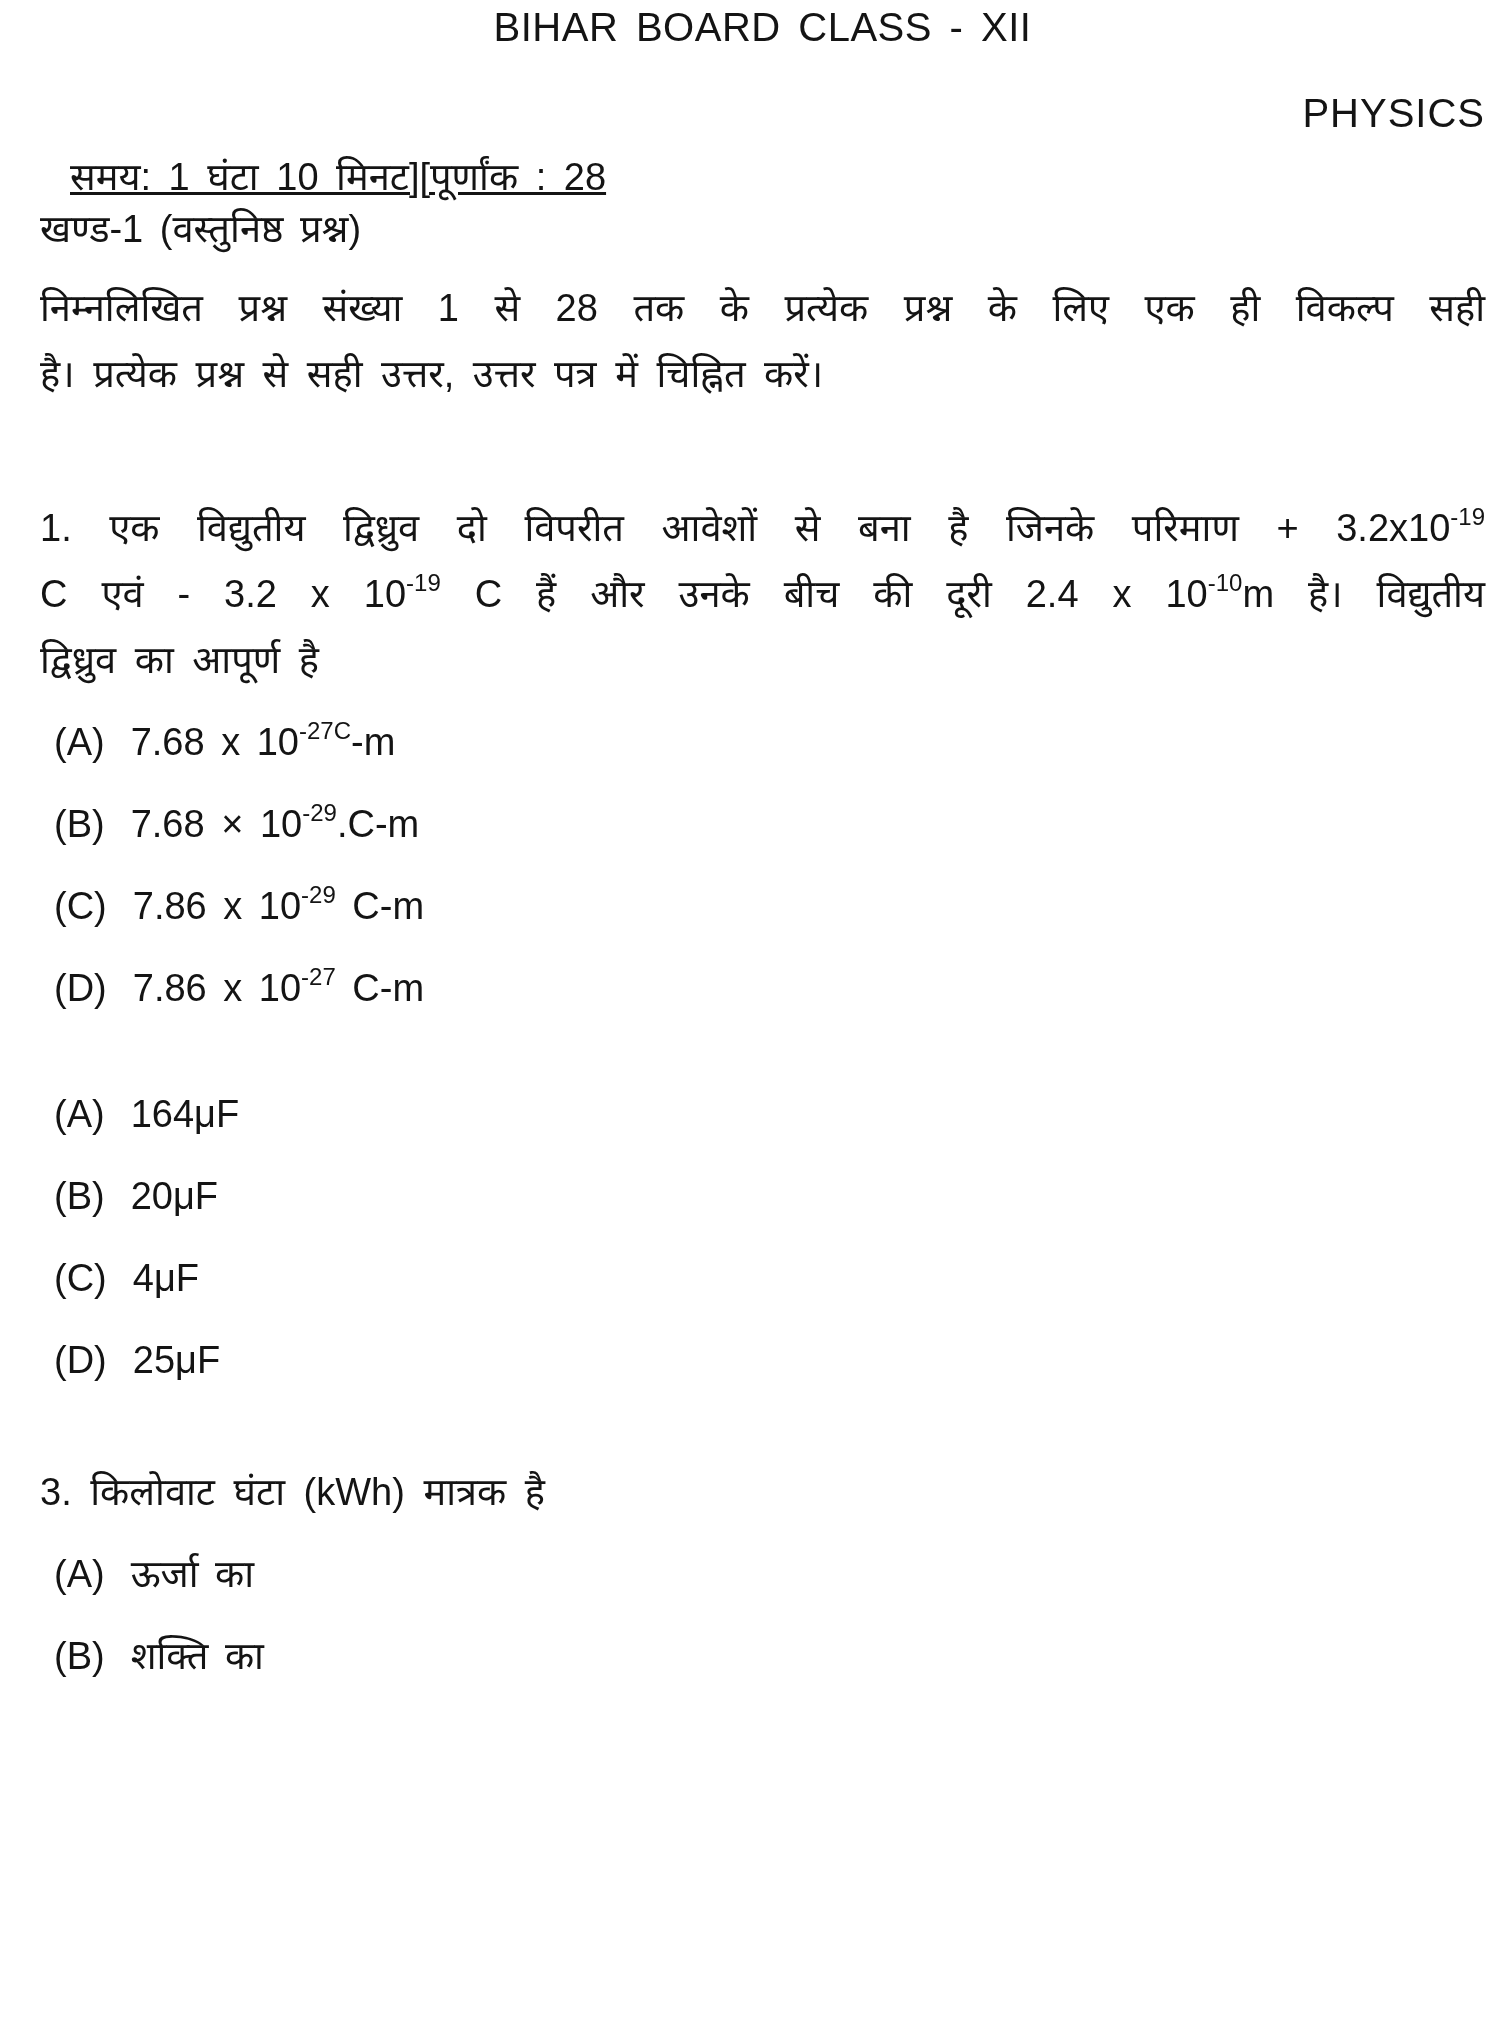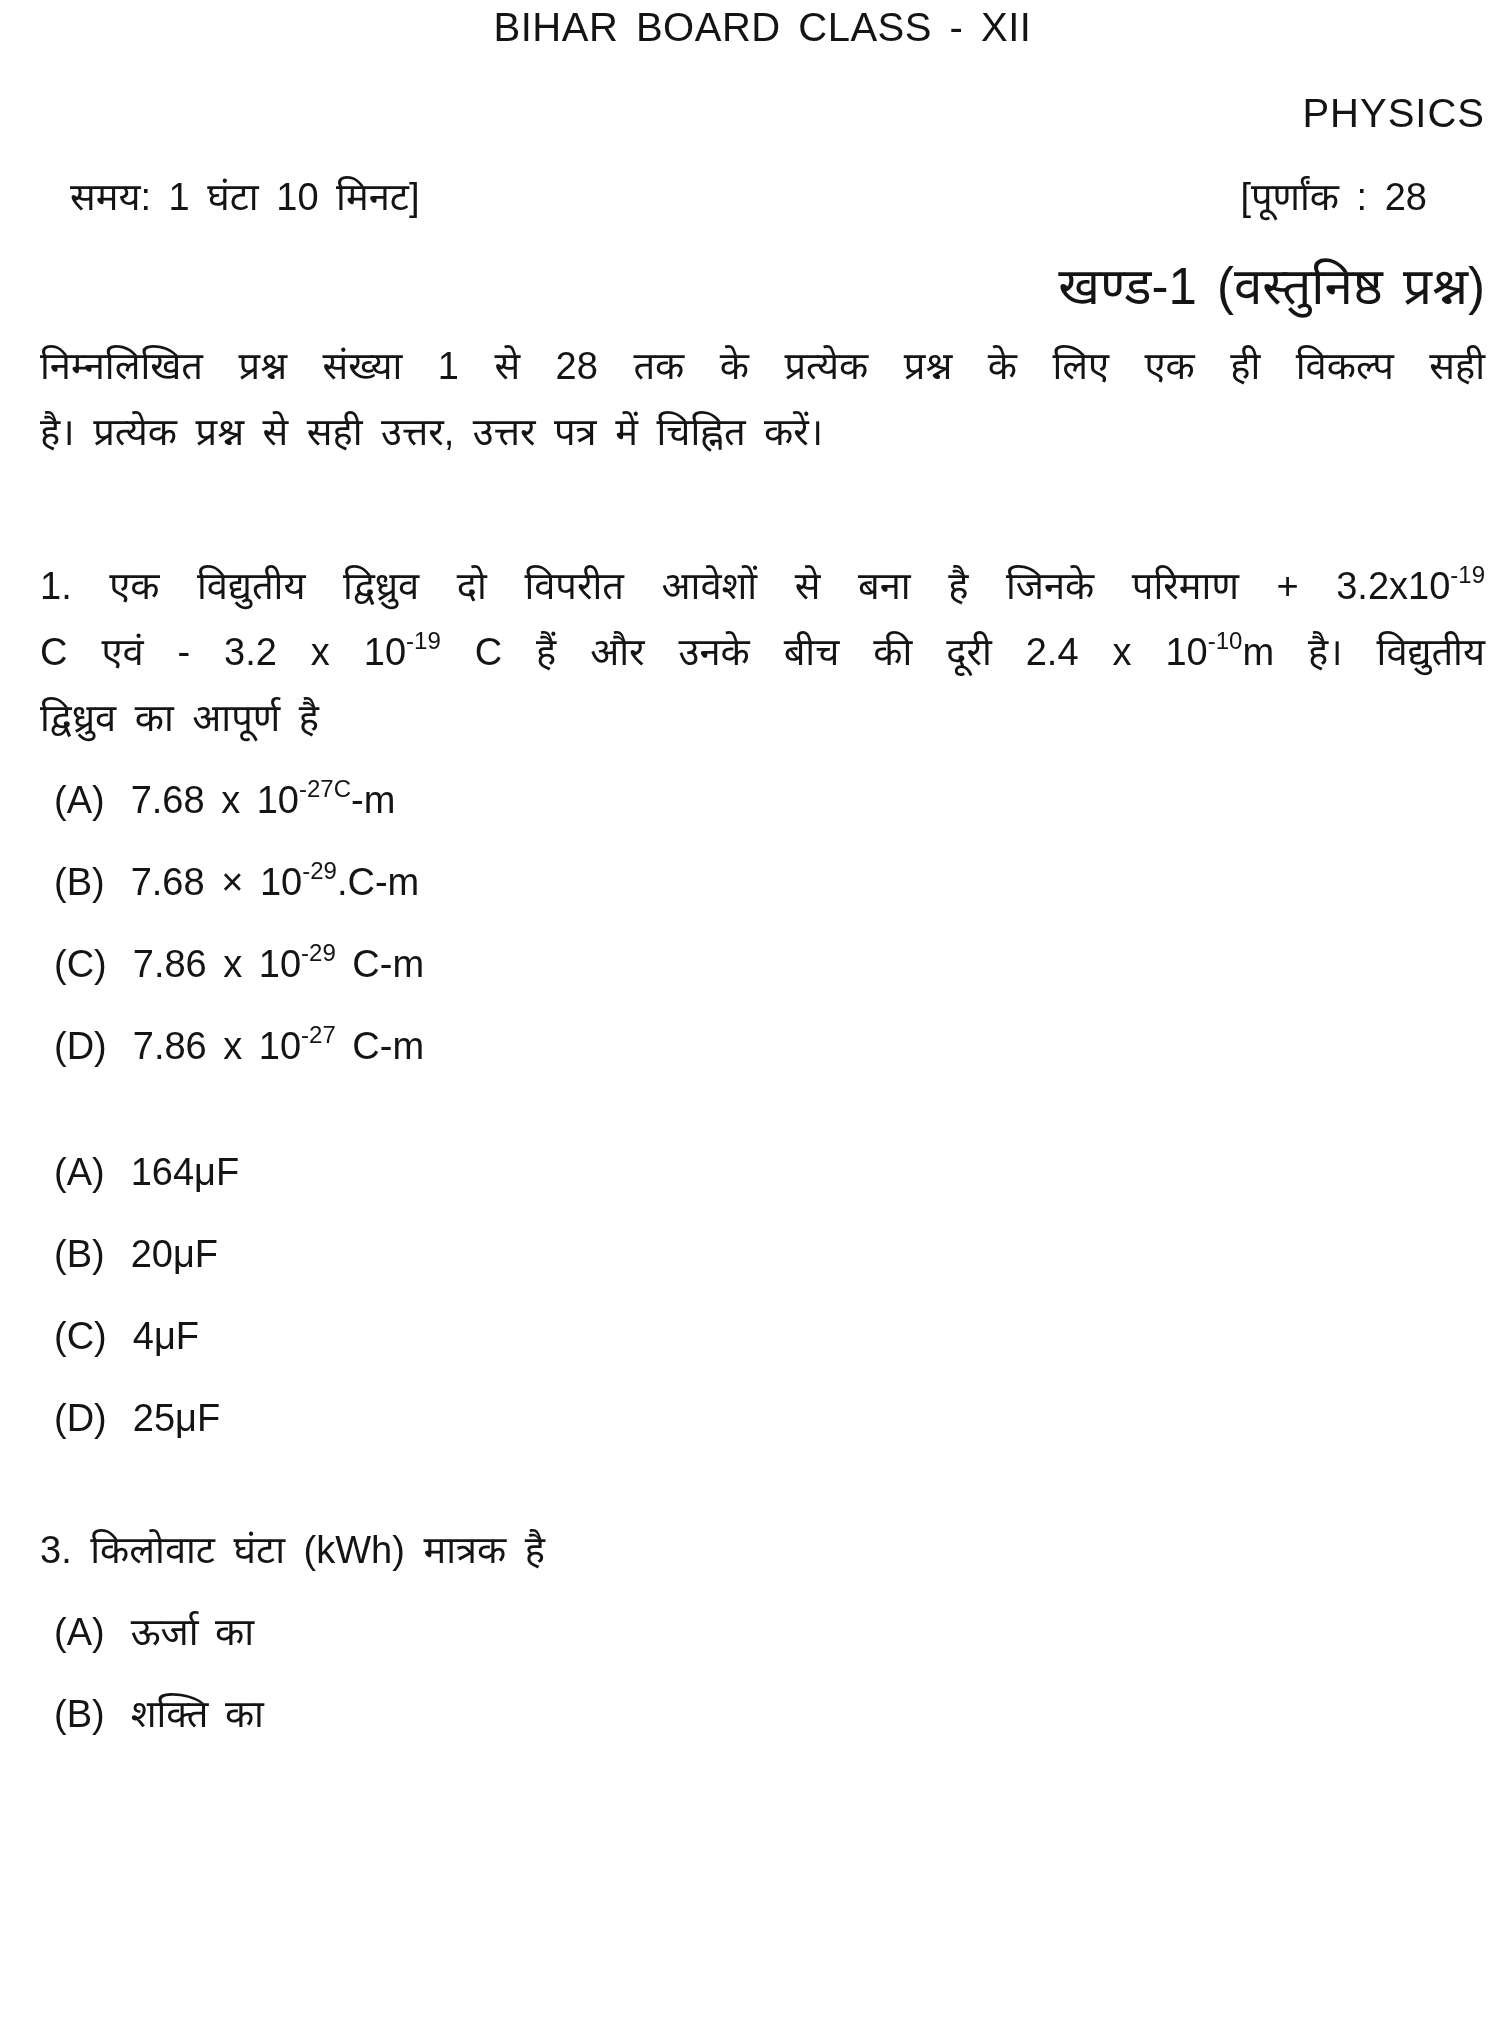--- a/index.html
+++ b/index.html
@@ -34,33 +34,32 @@
     line-height: 44px;
   }
   .doc-subject {
     margin-top: 42px;
     text-align: right;
     font-size: 40px;
     line-height: 44px;
     letter-spacing: 1px;
   }
   .meta-row {
-    margin-top: 36px;
+    margin-top: 16px;
     display: flex;
-    justify-content: space-between;
     align-items: baseline;
     font-size: 38px;
     line-height: 52px;
     padding: 0 58px 0 30px;
     word-spacing: 7px;
+    text-decoration: underline;
   }
   .section-heading {
-    margin-top: 38px;
-    text-align: right;
-    font-size: 51px;
+    text-align: left;
+    font-size: 38px;
     line-height: 52px;
     word-spacing: 6px;
   }
   .para {
     font-size: 38px;
     word-spacing: 8px;
   }
   .para .tline {
     line-height: 66px;
     text-align: justify;

